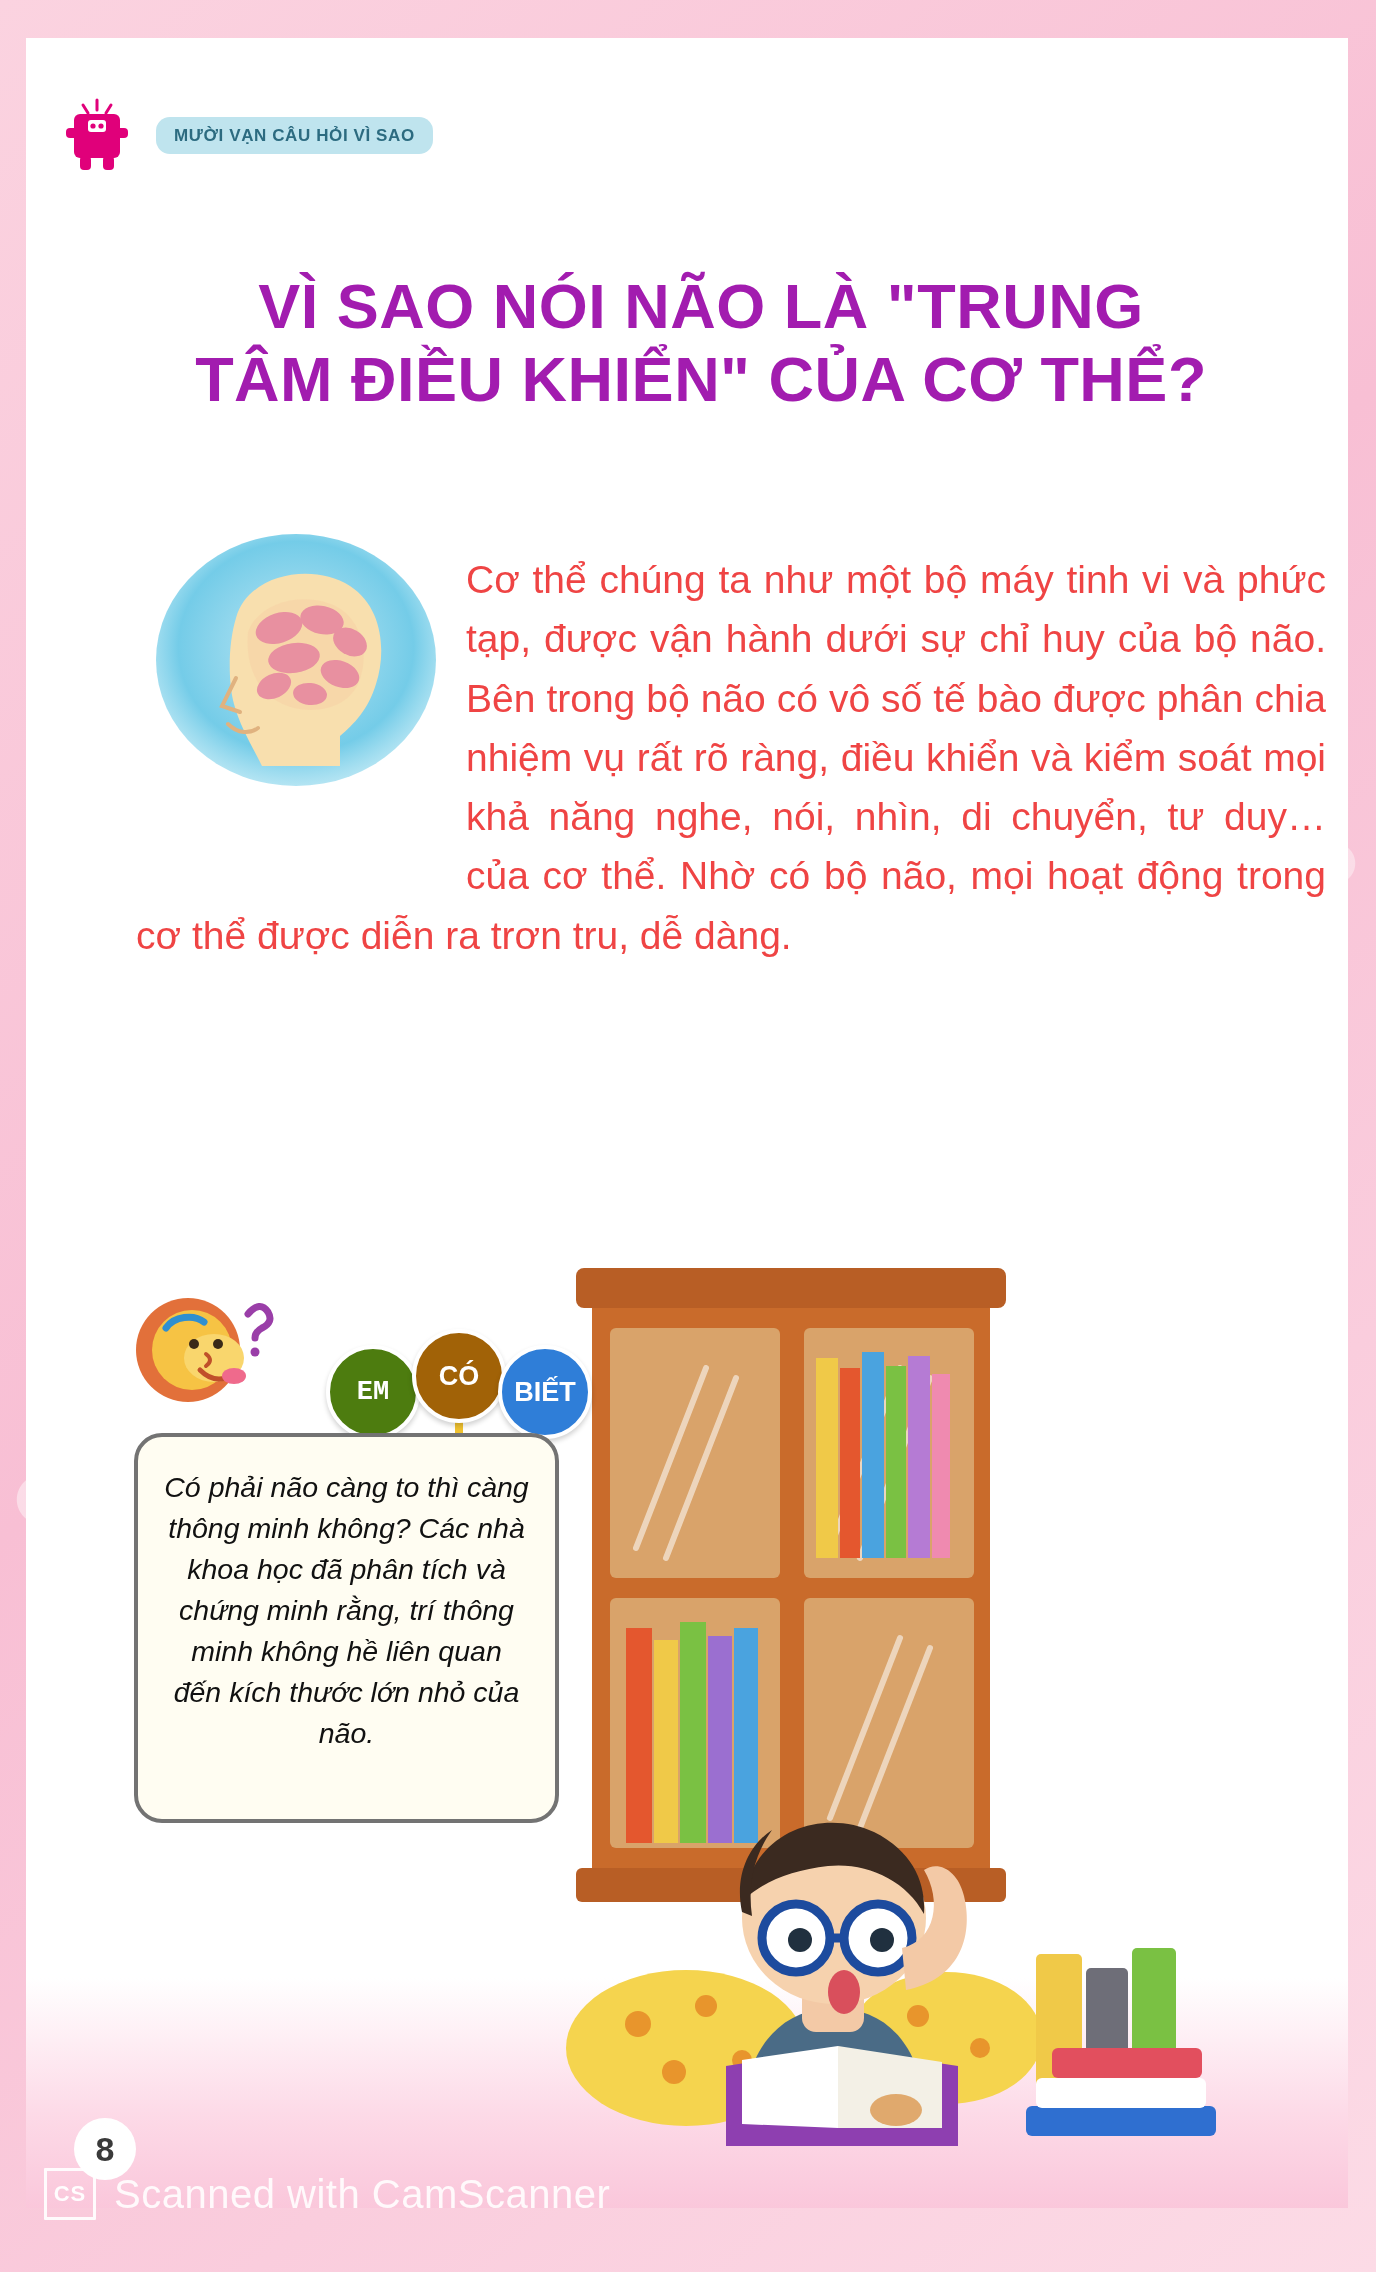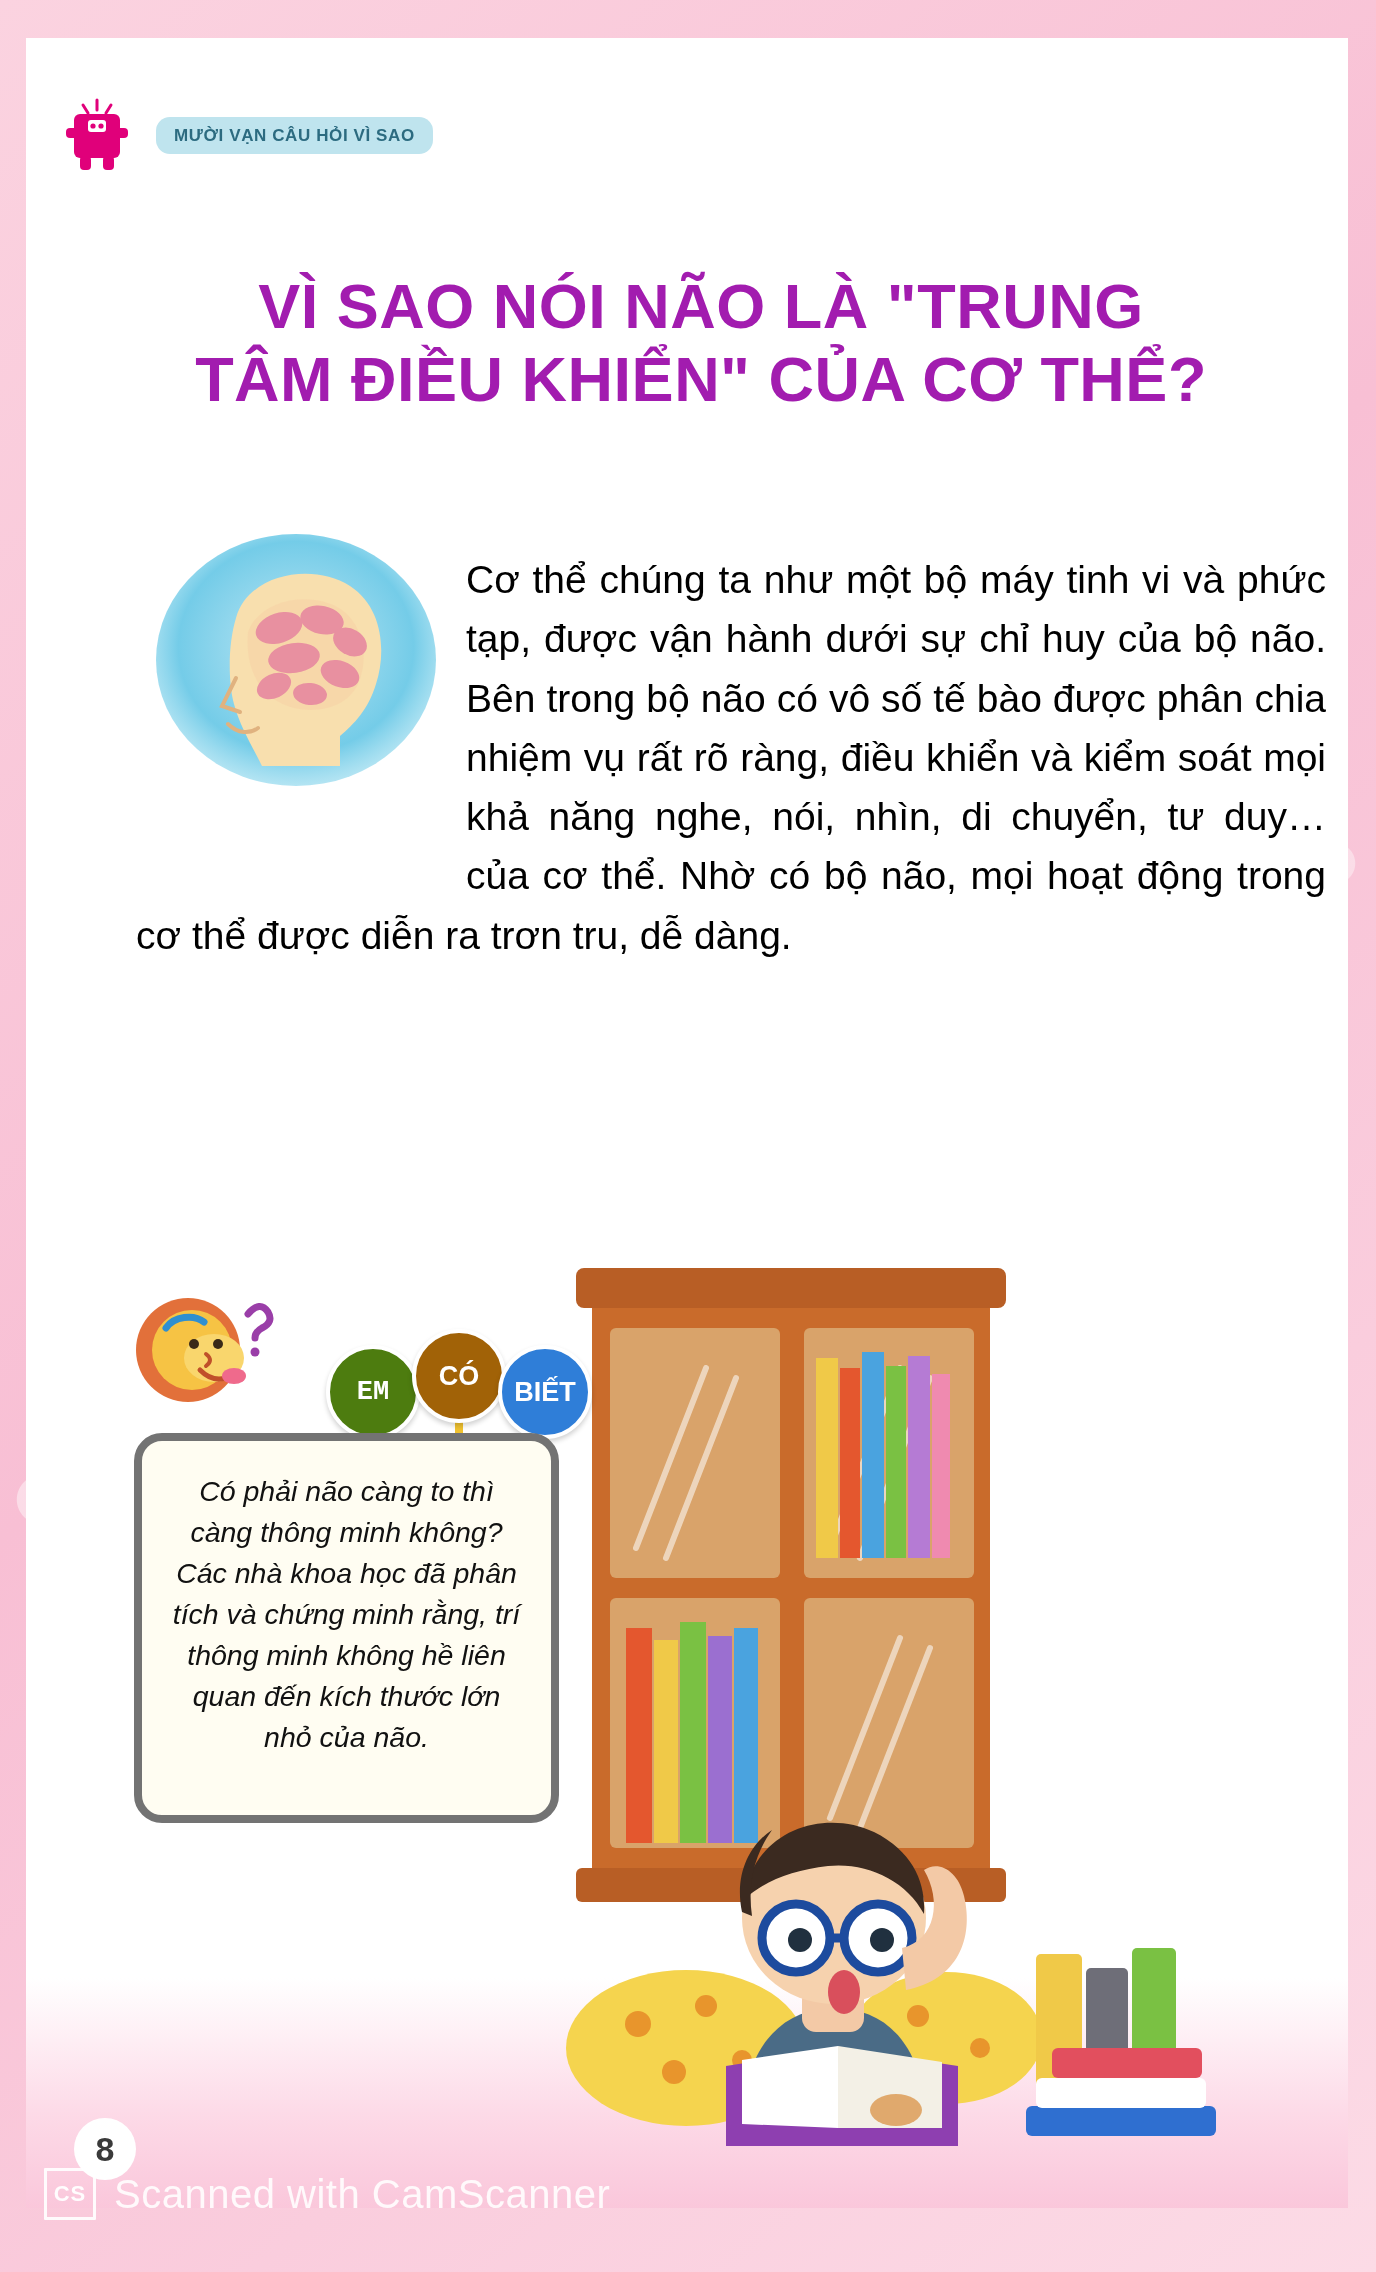--- a/index.html
+++ b/index.html
@@ -121,21 +121,21 @@
 
   
   .body-text {
     position: absolute;
     left: 110px;
     top: 512px;
     width: 1190px;
     font-family: "Liberation Sans", sans-serif;
     font-size: 39px;
     line-height: 1.52;
-    color: #000000;
+    color: #ef4444;
     text-align: justify;
     z-index: 3;
   }
   .body-text p { margin: 0; }
   .float-box {
     float: left;
     width: 330px;
     height: 300px;
   }
 
@@ -179,21 +179,21 @@
   .b-biet{ left: 368px; top: 52px;  background: #2f7ed8; text-align: right; }
 
   
   .info-bubble {
     position: absolute;
     left: 108px;
     top: 1395px;
     width: 425px;
     height: 390px;
     background: #fffdf2;
-    border: 8px solid #737373;
+    border: 4px solid #737373;
     border-radius: 28px;
     box-sizing: border-box;
     padding: 30px 26px 20px;
     z-index: 5;
     font-family: "Liberation Sans", sans-serif;
     font-style: italic;
     font-size: 28.5px;
     line-height: 1.44;
     color: #111111;
     text-align: center;

